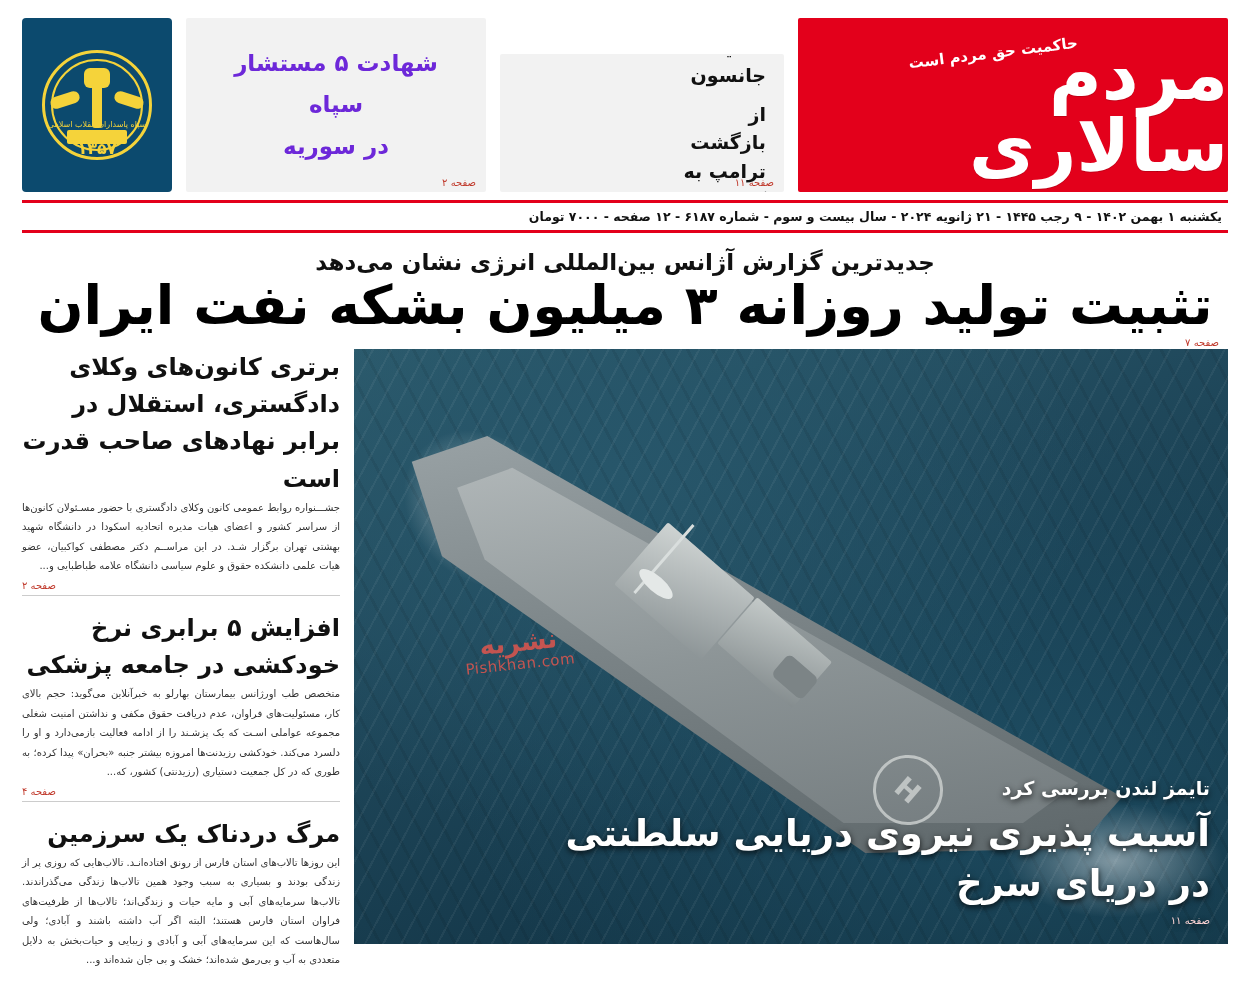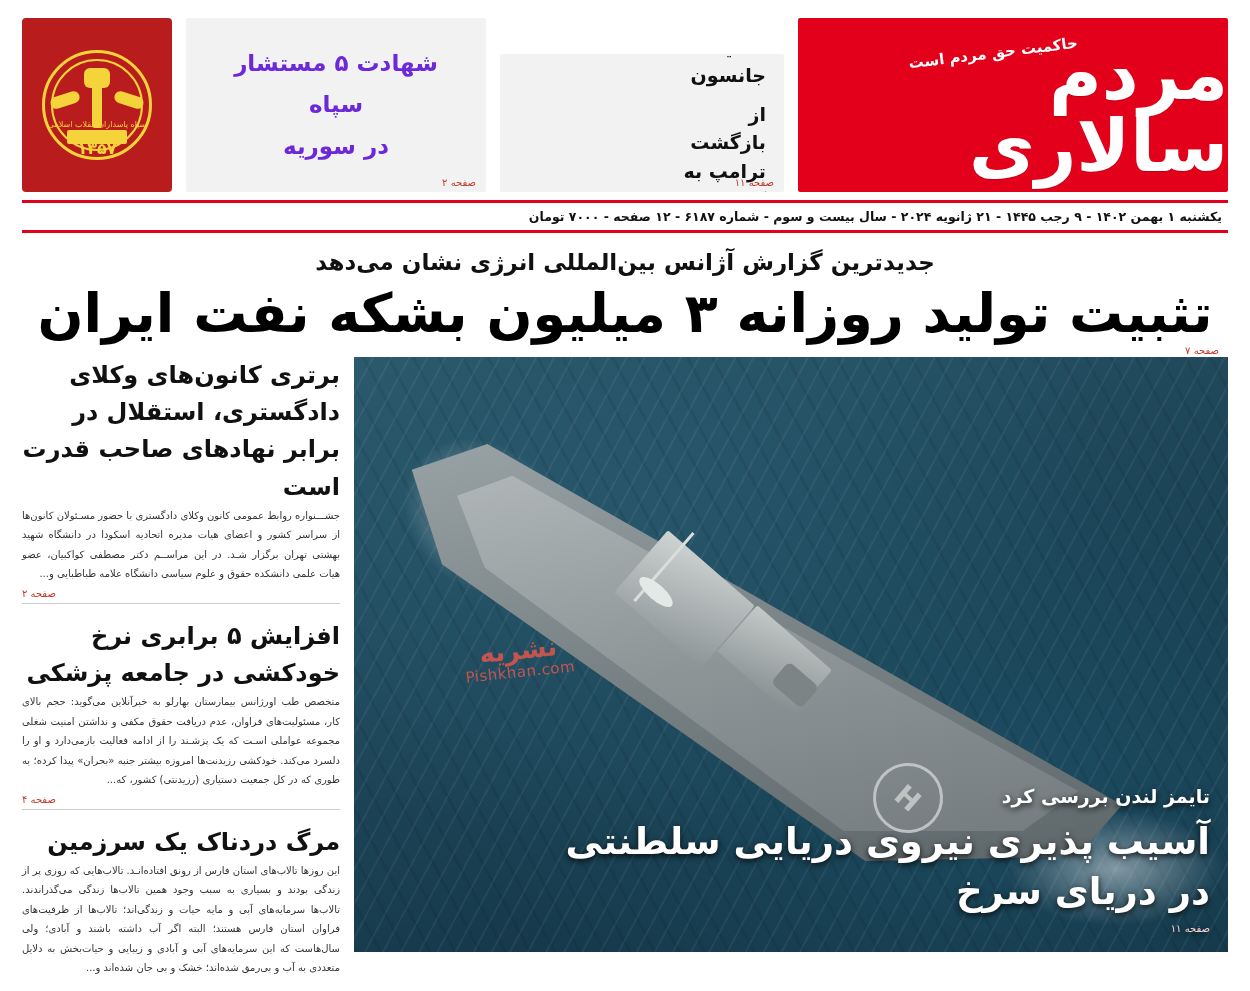--- a/index.html
+++ b/index.html
@@ -118,21 +118,21 @@
     align-items: center;
     justify-content: center;
     position: relative;
     padding: 12px 18px;
   }
   .teaser2 .t2-text { text-align: center; font-size: 23px; font-weight: bold; line-height: 1.8; color:#6d28d9; }
   .teaser2-page { position: absolute; bottom: 4px; right: 10px; font-size: 10px; color:#c0392b; }
 
   .emblem-box {
     flex: 0 0 150px;
-    background: #b91c1c;
+    background: #0c4a6e;
     border-radius: 4px;
     position: relative;
     display: flex; align-items: center; justify-content: center;
   }
   .emblem {
     width: 110px; height: 110px; position: relative;
   }
   .emblem .ring {
     position: absolute; inset: 0; border: 3px solid #f5d33a; border-radius: 50%;
   }
@@ -175,21 +175,21 @@
     font-size: 12.5px;
     color: #111;
     font-weight: bold;
   }
 
   
   .lead {
     padding: 16px 22px 6px 22px;
     text-align: center;
   }
-  .lead-kicker { font-size: 23px; font-weight: bold; color:#111; margin-bottom: 8px; }
+  .lead-kicker { font-size: 23px; font-weight: bold; color:#111; margin-bottom: 0; }
   .lead-head { font-size: 54px; font-weight: bold; color:#000; line-height: 1.15; letter-spacing: -1px; }
 
   
   .content {
     display: flex;
     flex-direction: row;
     padding: 6px 22px 0 22px;
     gap: 14px;
     height: 600px;
   }

